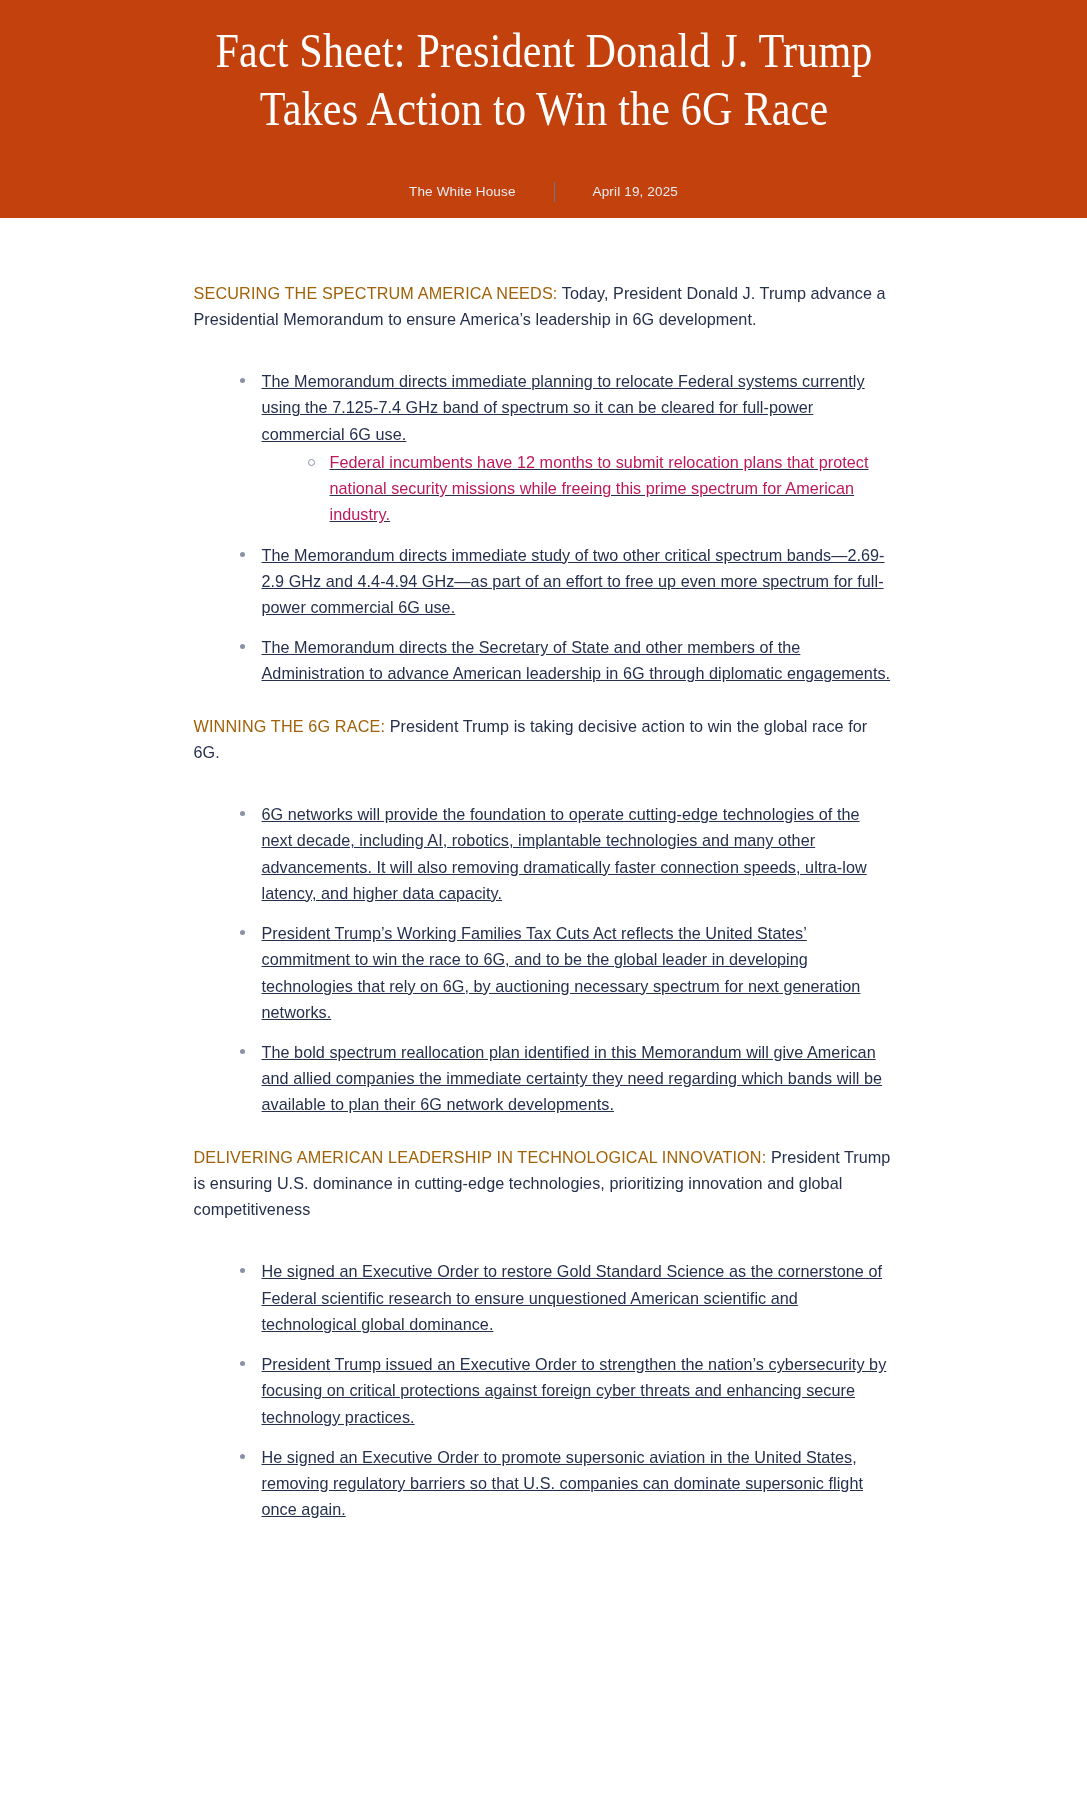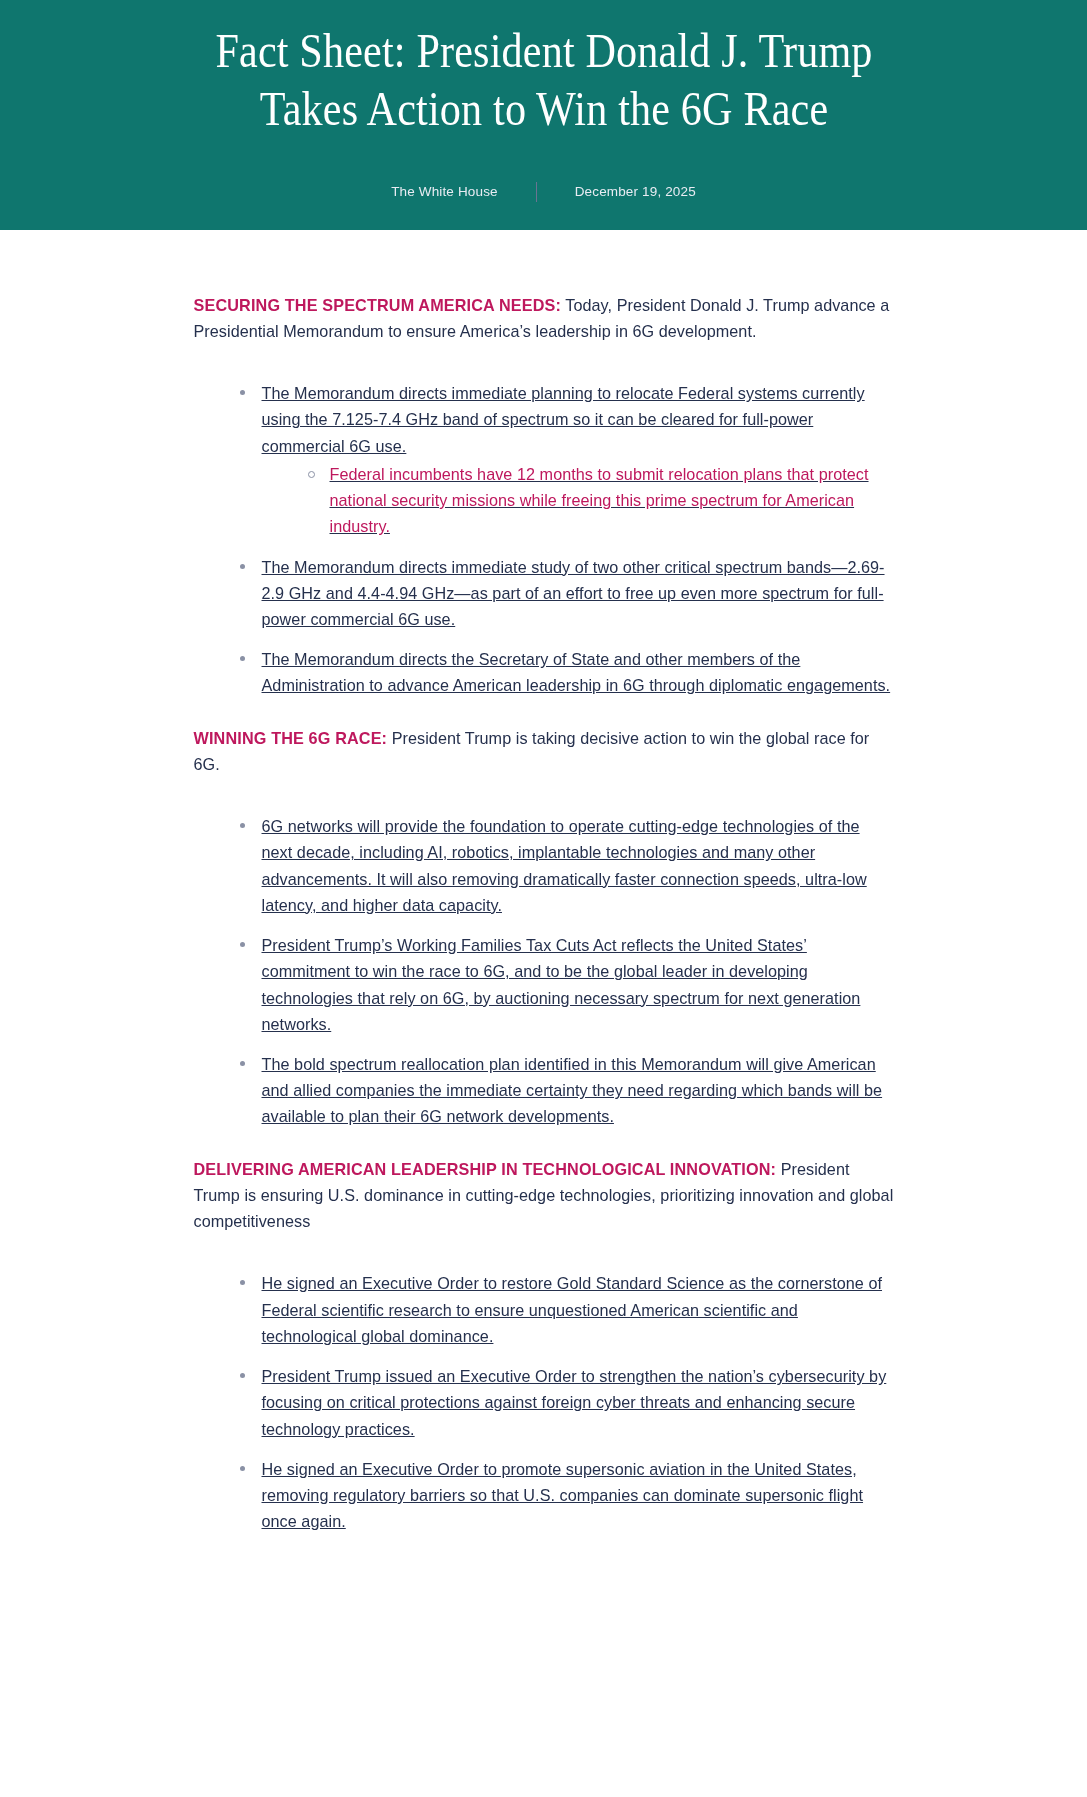--- a/index.html
+++ b/index.html
@@ -10,22 +10,22 @@
   }
   body {
     width: 1087px;
     font-family: "Liberation Sans", sans-serif;
     color: #1b2744;
     -webkit-font-smoothing: antialiased;
   }
 
   
   .hero {
-    background: #0f766e;
-    padding: 14px 60px 28px 60px;
+    background: #c2410c;
+    padding: 14px 60px 16px 60px;
     text-align: center;
   }
   .hero-title {
     font-family: "Liberation Serif", serif;
     color: #ffffff;
     font-size: 49px;
     line-height: 1.18;
     font-weight: 400;
     letter-spacing: 0.2px;
     margin: 0 auto;
@@ -61,22 +61,22 @@
     margin: 0 auto;
   }
   p.para {
     font-size: 16.2px;
     line-height: 1.62;
     margin: 0 0 26px 0;
     color: #25304d;
     letter-spacing: 0.05px;
   }
   p.para .lead {
-    font-weight: bold;
-    color: #be185d;
+    font-weight: normal;
+    color: #a16207;
     letter-spacing: 0.15px;
   }
 
   ul.bullets {
     list-style: none;
     margin: 0 0 26px 0;
     padding: 0 0 0 46px;
   }
   ul.bullets > li {
     position: relative;
@@ -125,21 +125,21 @@
   .list-gap { height: 10px; }
 </style>
 </head>
 <body>
 
 <header class="hero">
   <h1 class="hero-title">Fact Sheet: President Donald J. Trump Takes Action to Win the 6G Race</h1>
   <div class="hero-meta">
     <span class="meta-item">The White House</span>
     <span class="meta-sep"></span>
-    <span class="meta-item">December 19, 2025</span>
+    <span class="meta-item">April 19, 2025</span>
   </div>
 </header>
 
 <main class="article">
   <div class="article-inner" id="article-content">
       <p class="para"><span class="lead">SECURING THE SPECTRUM AMERICA NEEDS:</span><span> Today, President Donald J. Trump advance a Presidential Memorandum to ensure America’s leadership in 6G development.</span></p>
       <div class="list-gap"></div>
       <ul class="bullets">
         <li><span>The Memorandum directs immediate planning to relocate Federal systems currently using the 7.125-7.4 GHz band of spectrum so it can be cleared for full-power commercial 6G use.</span><ul class="sub-bullets">
             <li><span>Federal incumbents have 12 months to submit relocation plans that protect national security missions while freeing this prime spectrum for American industry.</span></li>

